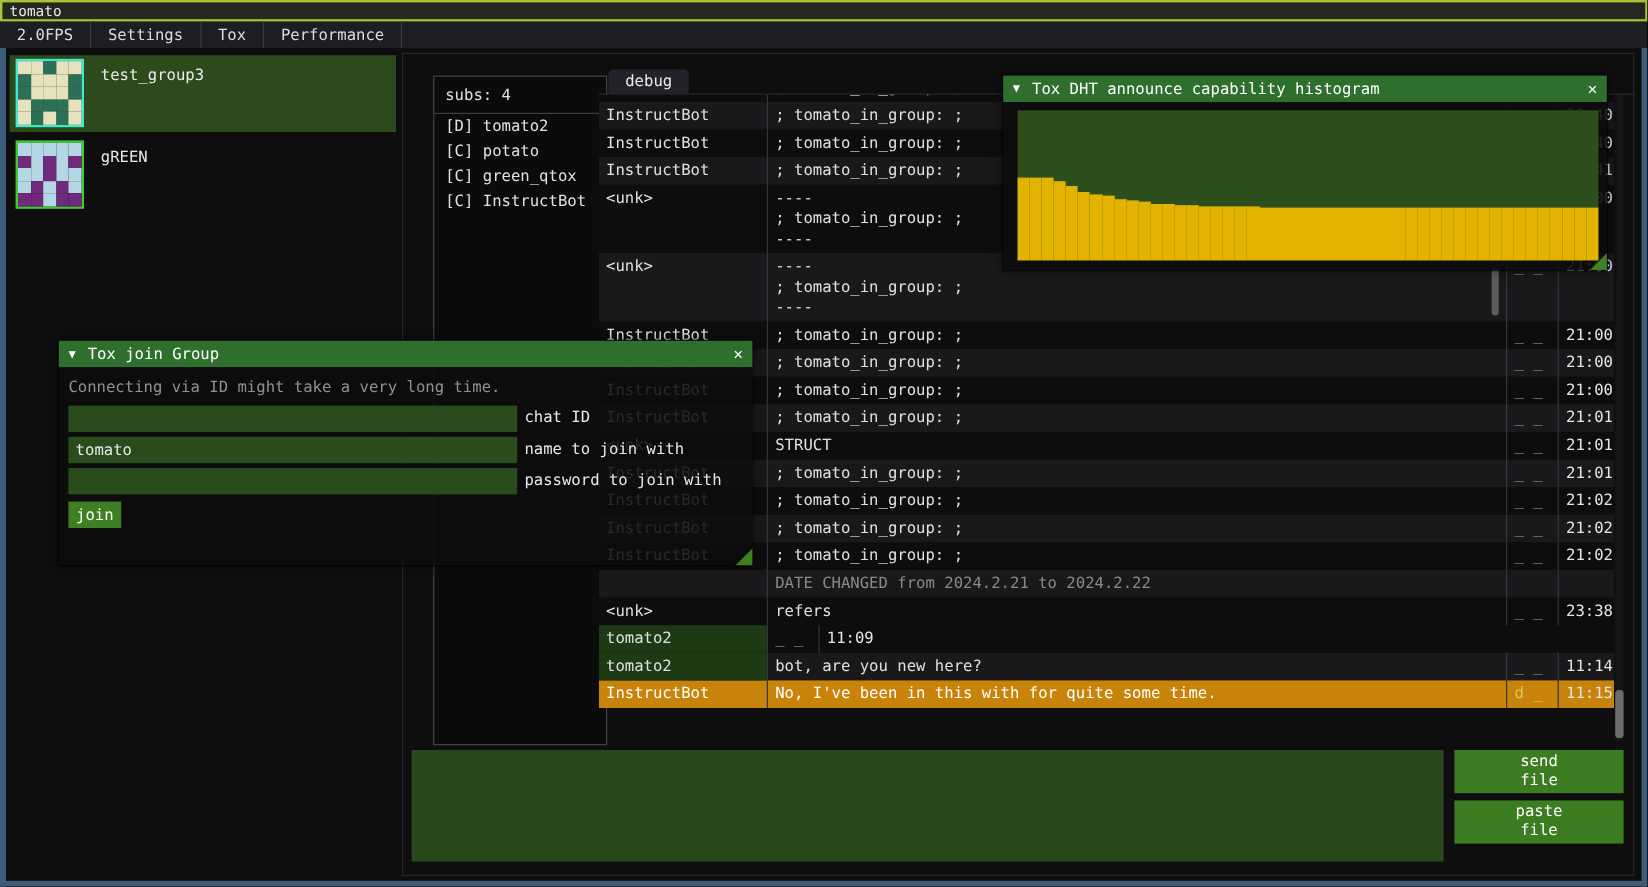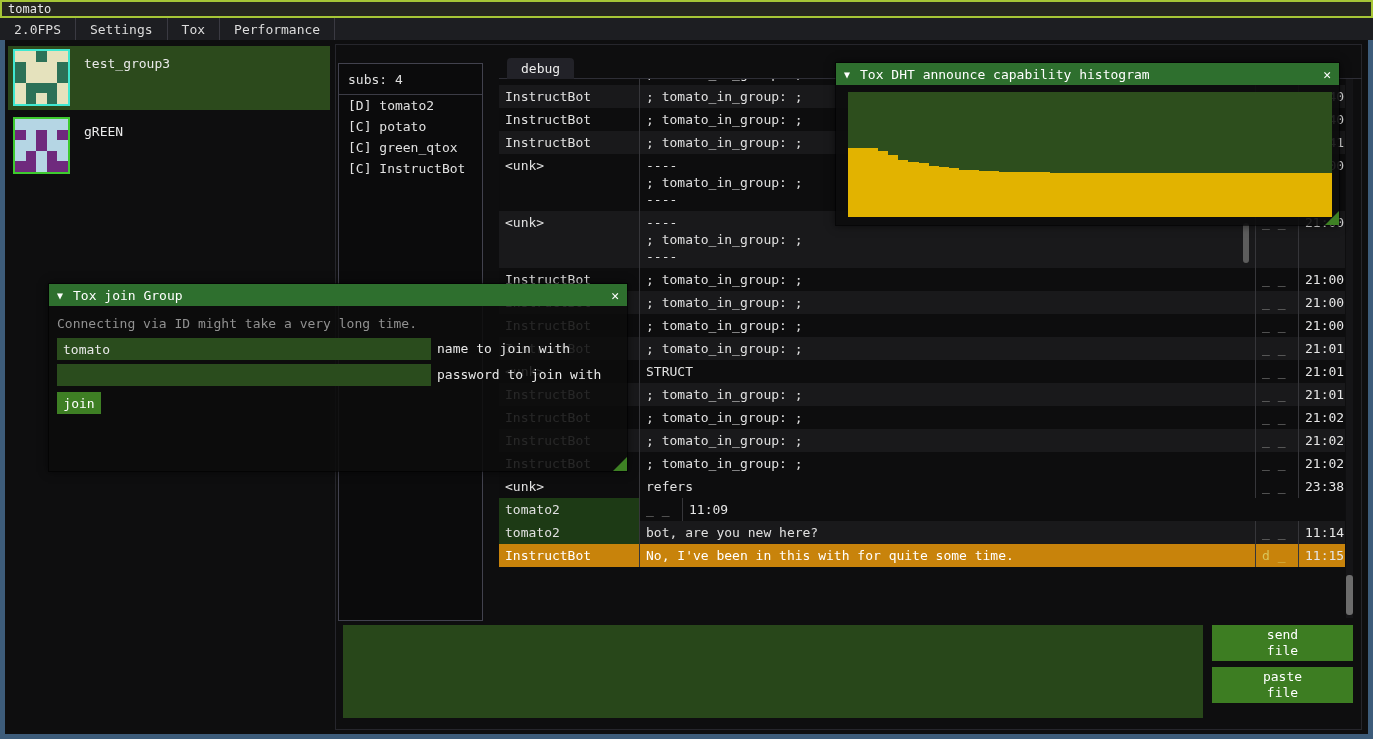--- a/index.html
+++ b/index.html
@@ -25,21 +25,21 @@
   .group-row{display:flex;height:64px;margin-bottom:4px;align-items:flex-start;}
   .group-row.selected{background:#2c4a1c;}
   .avatar{width:57px;height:57px;margin:3px 0 0 5px;border:2px solid;display:grid;
           grid-template-columns:repeat(5,1fr);grid-template-rows:repeat(5,1fr);flex:none;}
   .group-name{padding:10px 0 0 14px;color:#eaeaea;}
 
   
   .chat-frame{position:absolute;left:335px;top:44px;width:1027px;height:686px;border:1px solid #26262c;}
 
   
-  .subs-panel{position:absolute;left:338px;top:63px;width:145px;height:558px;
+  .subs-panel{position:absolute;left:361px;top:63px;width:145px;height:558px;
               border:1px solid #42424e;background:#0b0b0c;}
   .subs-title{padding:8px 9px 7px;}
   .subs-sep{height:1px;background:#3c3c46;}
   .member{padding:3px 9px 3px 9px;white-space:pre;}
 
   
   .tabbar{position:absolute;left:499px;top:57px;width:863px;height:22px;border-bottom:1px solid #2e2e36;}
   .tab{position:absolute;left:8px;top:1px;height:21px;padding:0 14px;background:#222228;
        border-radius:4px 4px 0 0;display:flex;align-items:center;color:#ececec;}
 
@@ -279,20 +279,26 @@
         <div class="cell name">InstructBot</div>
         <div class="cell msg"><div>; tomato_in_group: ;</div></div>
         <div class="cell status">_ _</div>
         <div class="cell time">21:02</div>
       </div>
       <div class="row">
         <div class="cell name">InstructBot</div>
         <div class="cell msg"><div>; tomato_in_group: ;</div></div>
         <div class="cell status">_ _</div>
         <div class="cell time">21:02</div>
+      </div>
+      <div class="row alt date">
+        <div class="cell name"></div>
+        <div class="cell msg"><div>DATE CHANGED from 2024.2.21 to 2024.2.22</div></div>
+        <div class="cell status"></div>
+        <div class="cell time"></div>
       </div>
       <div class="row">
         <div class="cell name">&lt;unk&gt;</div>
         <div class="cell msg"><div>refers</div></div>
         <div class="cell status">_ _</div>
         <div class="cell time">23:38</div>
       </div>
       <div class="row">
         <div class="cell name hl">tomato2</div>
         <div class="cell status">_ _</div>
@@ -384,20 +390,24 @@
   <div class="float-win join-win">
     <div class="win-title">
       <span class="win-collapse">▼</span>
       <span>Tox join Group</span>
       <span class="win-close">✕</span>
     </div>
     <div class="win-body join-body">
       <div class="info-line">Connecting via ID might take a very long time.</div>
       <div id="join-fields">
           <div class="field-row">
+            <input class="f-input" readonly="" style="">
+            <div class="f-label">chat ID</div>
+          </div>
+          <div class="field-row">
             <input class="f-input" readonly="" value="tomato" style="">
             <div class="f-label">name to join with</div>
           </div>
           <div class="field-row">
             <input class="f-input" readonly="" style="">
             <div class="f-label">password to join with</div>
           </div>
         </div>
       <div class="join-btn">join</div>
       <div class="grip"></div>

